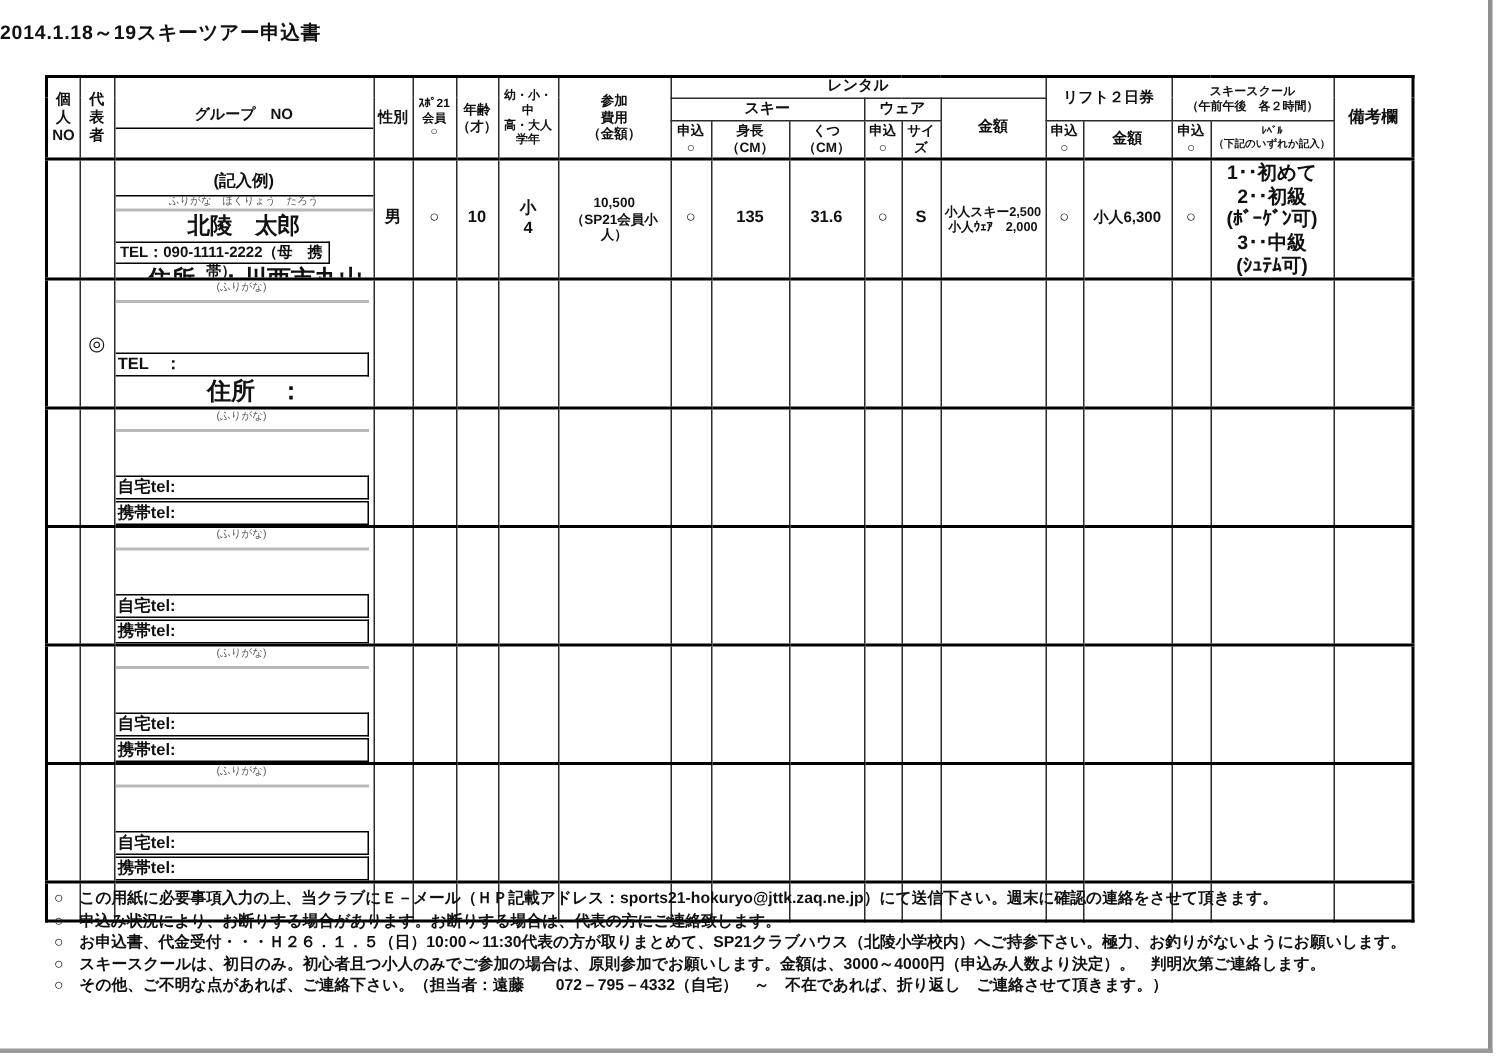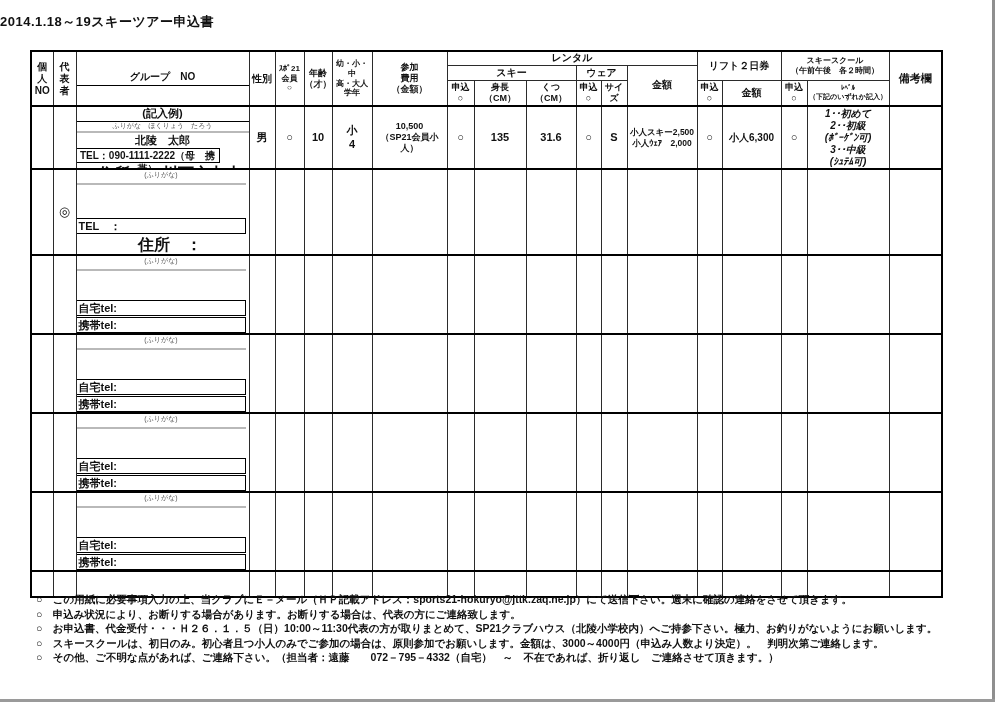--- a/index.html
+++ b/index.html
@@ -29,32 +29,32 @@
   .f10{font-size:10px}.f11{font-size:11px}
   .vhead{font-size:10px;line-height:1.15;}
   .group-cell{vertical-align:top;text-align:left;}
   .group-label{font-size:10px;border-bottom:1px solid #000;padding:0 2px 1px;height:13px;}
   
   .ncell{vertical-align:top;text-align:left;margin-left:28px;}
   .stack{display:flex;flex-direction:column;box-sizing:border-box;}
   .ex .stack{height:61px}.r1 .stack{height:84px}.rm .stack{height:77px}
   .rei{font-size:11px;font-weight:bold;border-bottom:1px solid #000;padding:0 2px 1px;}
   .furi-ex{font-size:7px;color:#555;font-weight:400;border-bottom:2px solid #b9b9b9;padding:0 2px;}
-  .name-ex{font-size:11px;padding:1px 2px 1px;flex:1;}
+  .name-ex{font-size:15px;padding:1px 2px 1px;flex:1;}
   .telbox-ex{border-top:1px solid #000;border-bottom:1px solid #000;border-right:1px solid #000;
     margin-right:29px;font-size:10px;padding:0 2px;height:13px;line-height:13px;}
   .addrline{font-size:16px;padding:1px 0 0 15px;}
   .furi-label{font-size:7px;color:#555;font-weight:400;border-bottom:2px solid #b9b9b9;
     margin-right:3px;padding:1px 2px 4px;}
   .spacer{flex:1;}
   .telbox{border:1px solid #000;border-left:none;margin-right:3px;font-size:11px;
     height:14px;line-height:14px;padding-left:2px;text-align:left;}
   .telbox + .telbox{margin-top:1px;}
   .mark{font-size:13px;}
-  .lvl{font-size:10px;text-align:left;padding-left:3px;line-height:1.25;font-style:italic;}
+  .lvl{font-size:13px;text-align:left;padding-left:3px;line-height:1.25;}
   .money{font-size:8.5px;}
   
   .notes{position:absolute;left:36px;top:592px;font-size:10.5px;font-weight:600;
     line-height:14.6px;white-space:nowrap;}
   
   .edge-right{position:absolute;left:992px;top:0;width:3px;height:702px;background:#8f8f8f;}
   .edge-bottom{position:absolute;left:0;top:699px;width:995px;height:3px;background:#9a9a9a;}
 </style>
 </head>
 <body>

